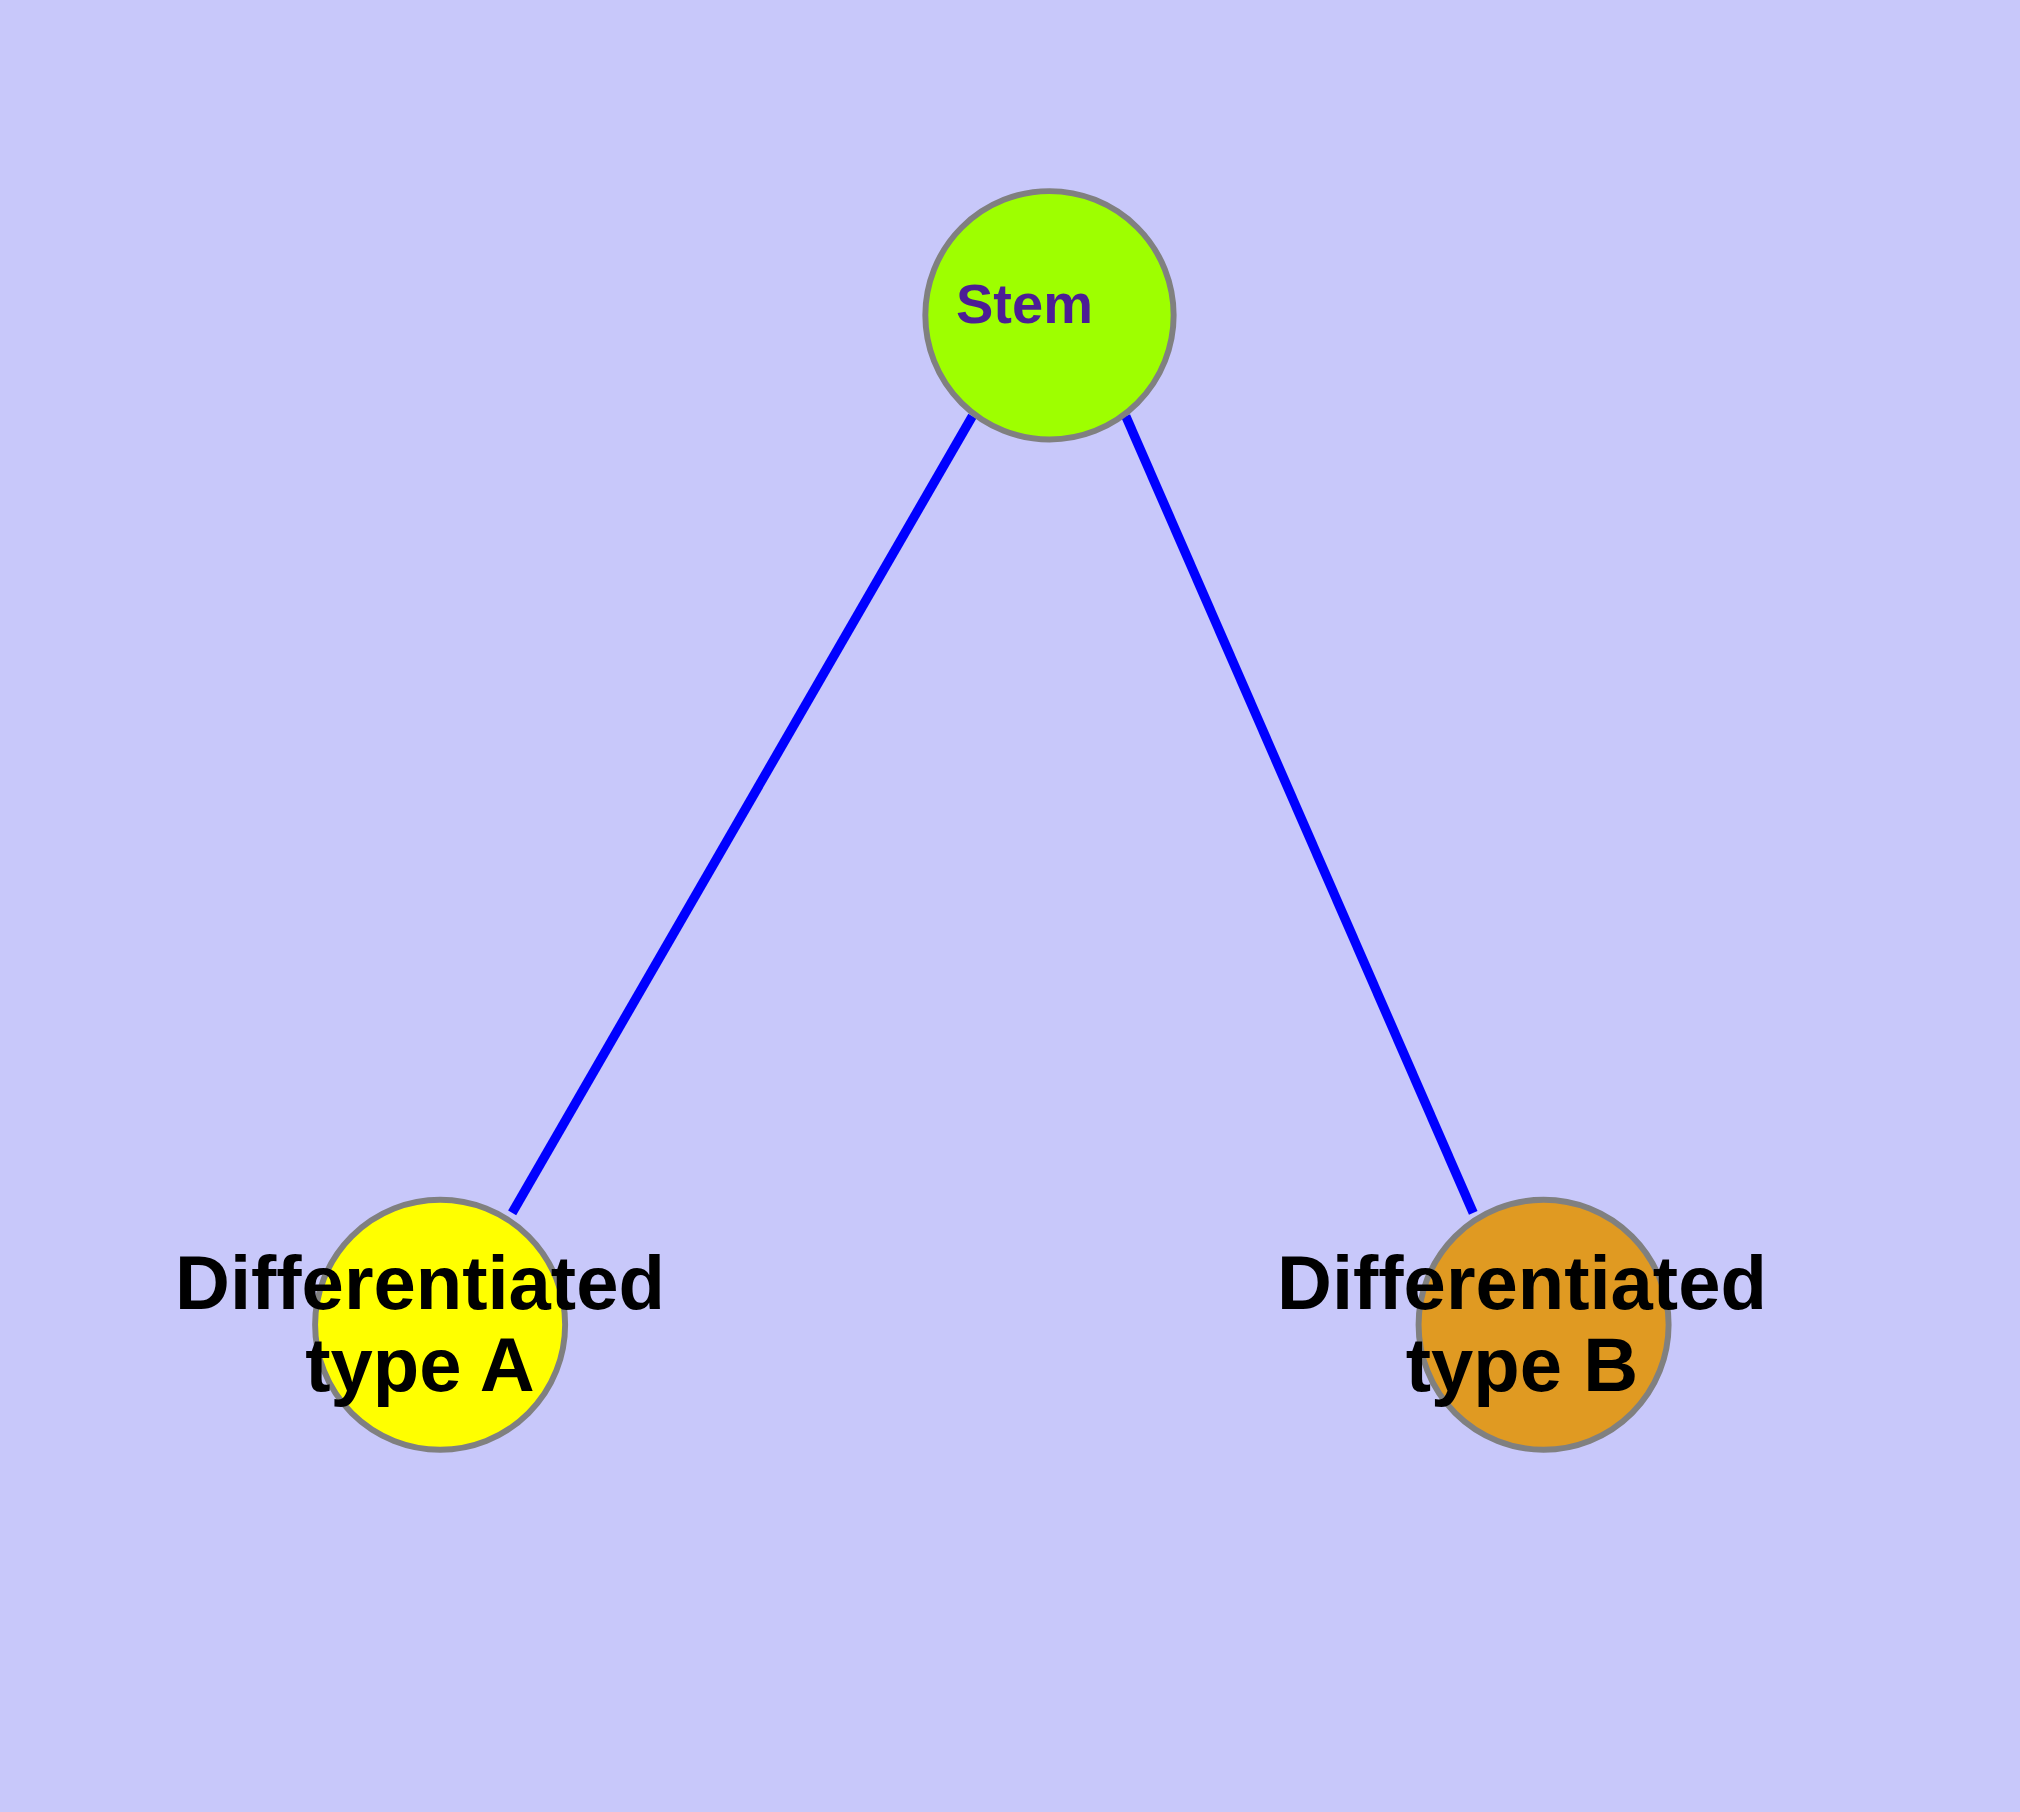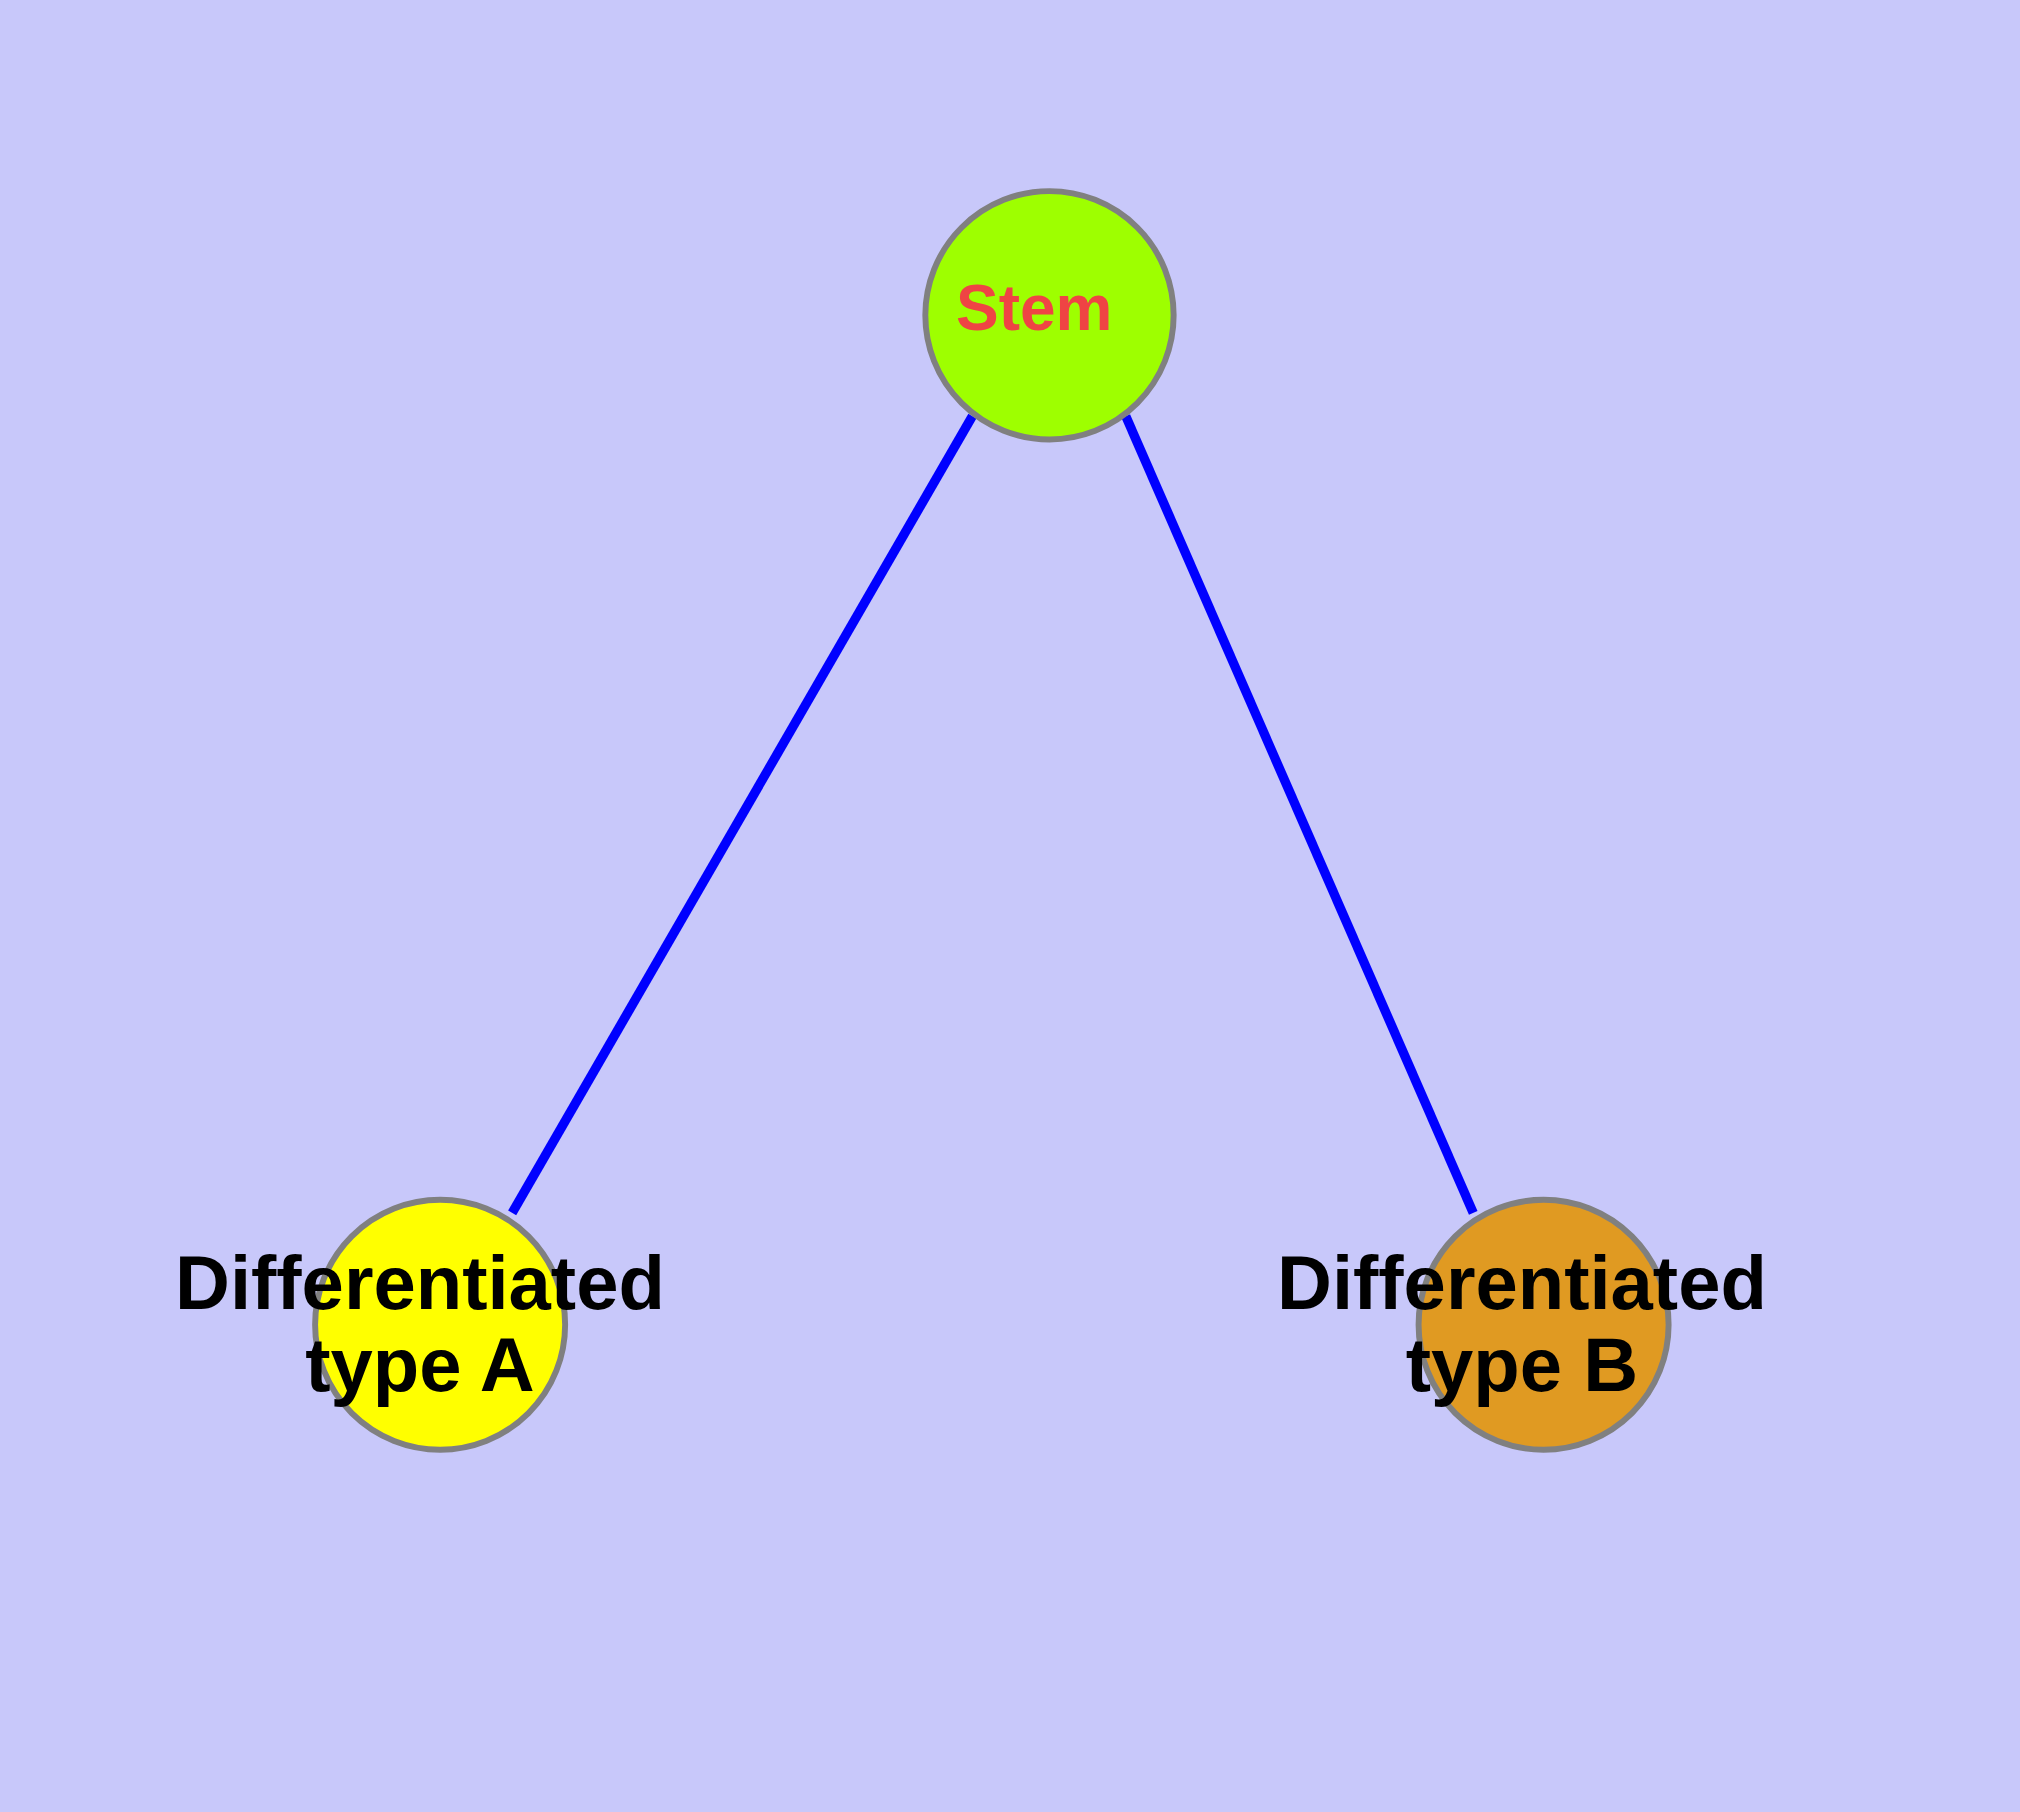--- a/index.html
+++ b/index.html
@@ -55,21 +55,21 @@
         <line x1="1328" y1="491" x2="1738" y2="1431" stroke="#0000ff" stroke-width="11" stroke-linecap="butt"></line>
       </g>
     <g id="node-layer">
         <circle cx="1238" cy="372" r="146.5" fill="#9eff00" stroke="#808080" stroke-width="7"></circle>
         <circle cx="519" cy="1563" r="147.5" fill="#ffff00" stroke="#808080" stroke-width="7"></circle>
         <circle cx="1821" cy="1563" r="147.5" fill="#e09a22" stroke="#808080" stroke-width="7"></circle>
       </g>
   </svg>
 
   <div id="label-layer">
-      <div class="node-label" style="font-size: 64px; color: #ef4444; left: 956px; top: 274px;">Stem</div>
+      <div class="node-label" style="font-size: 56px; color: #4c1d95; left: 956px; top: 274px;">Stem</div>
       <div class="node-label" style="font-size: 76px; color: rgb(0, 0, 0); left: 175px; top: 1242px;">Differentiated
 type A</div>
       <div class="node-label" style="font-size: 76px; color: rgb(0, 0, 0); left: 1277px; top: 1242px;">Differentiated
 type B</div>
     </div>
 
 </div>
 
 
 </body></html>

